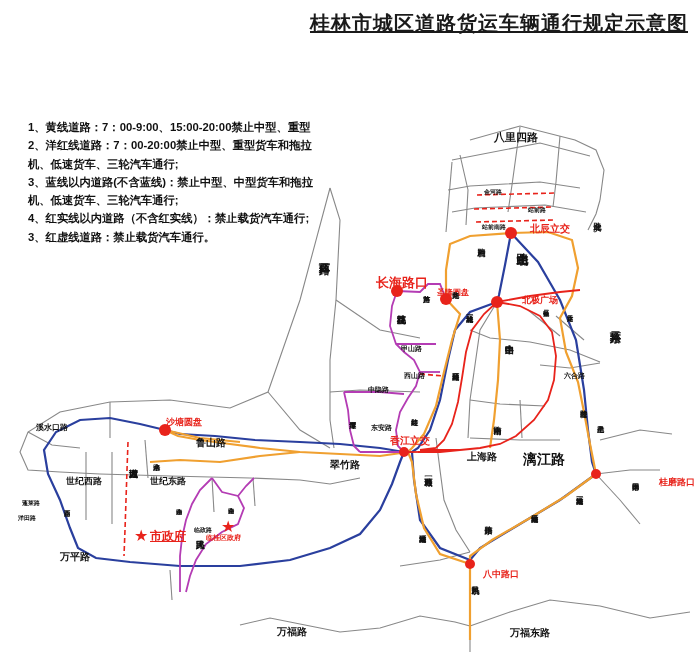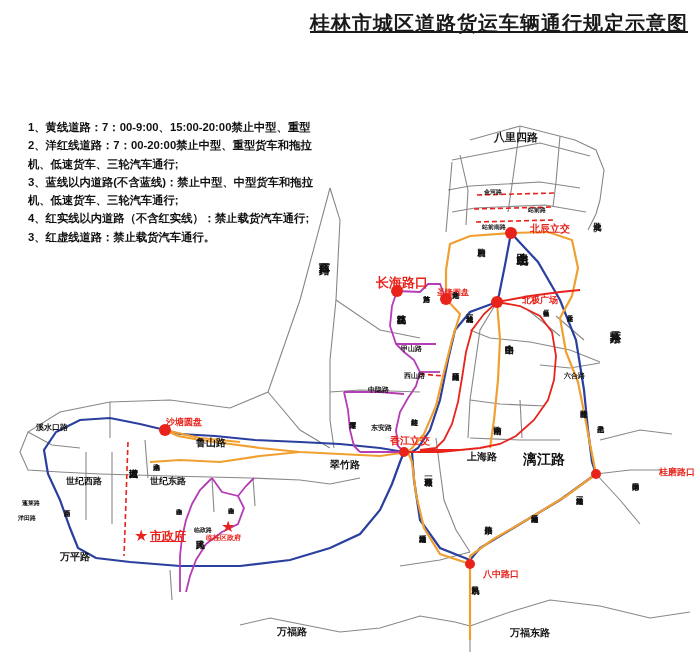--- a/index.html
+++ b/index.html
@@ -170,21 +170,21 @@
     <div class="mlabel vert" style="left: 452px; top: 368px; font-size: 7px;">环城西二路</div>
     <div class="mlabel vert" style="left: 423px; top: 472px; font-size: 8px;">环城西一路</div>
     <div class="mlabel vert" style="left: 504px; top: 338px; font-size: 9px;">中山中路</div>
     <div class="mlabel vert" style="left: 492px; top: 420px; font-size: 8px;">中山南路</div>
     <div class="mlabel vert" style="left: 543px; top: 305px; font-size: 6px;">长征中二路</div>
     <div class="mlabel vert" style="left: 567px; top: 310px; font-size: 6px;">建干路</div>
     <div class="mlabel" style="left: 564px; top: 372px; font-size: 7px;">六合路</div>
     <div class="mlabel vert" style="left: 609px; top: 323px; font-size: 11px;">东二环路</div>
     <div class="mlabel vert" style="left: 580px; top: 404px; font-size: 7px;">普陀路</div>
     <div class="mlabel vert" style="left: 597px; top: 420px; font-size: 7px;">七星路</div>
-    <div class="mlabel red" style="left: 612px; top: 468px; font-size: 9px; padding-left: 47px;">桂磨路口</div>
+    <div class="mlabel red" style="left: 612px; top: 478px; font-size: 9px; padding-left: 47px;">桂磨路口</div>
     <div class="mlabel" style="left: 467px; top: 452px; font-size: 10px;">上海路</div>
     <div class="mlabel" style="left: 523px; top: 452px; font-size: 14px;">漓江路</div>
     <div class="mlabel vert" style="left: 632px; top: 478px; font-size: 7px;">中国民路</div>
     <div class="mlabel vert" style="left: 576px; top: 492px; font-size: 7px;">环城南一路</div>
     <div class="mlabel vert" style="left: 531px; top: 510px; font-size: 7px;">环城南二路</div>
     <div class="mlabel vert" style="left: 419px; top: 530px; font-size: 7px;">环城南三路</div>
     <div class="mlabel vert" style="left: 483px; top: 520px; font-size: 8px;">崇信路</div>
     <div class="mlabel red" style="left: 483px; top: 570px; font-size: 9px;">八中路口</div>
     <div class="mlabel vert" style="left: 470px; top: 580px; font-size: 8px;">凯风路</div>
     <div class="mlabel" style="left: 277px; top: 628px; font-size: 10px; font-family: Liberation Mono, monospace;">万福路</div>

